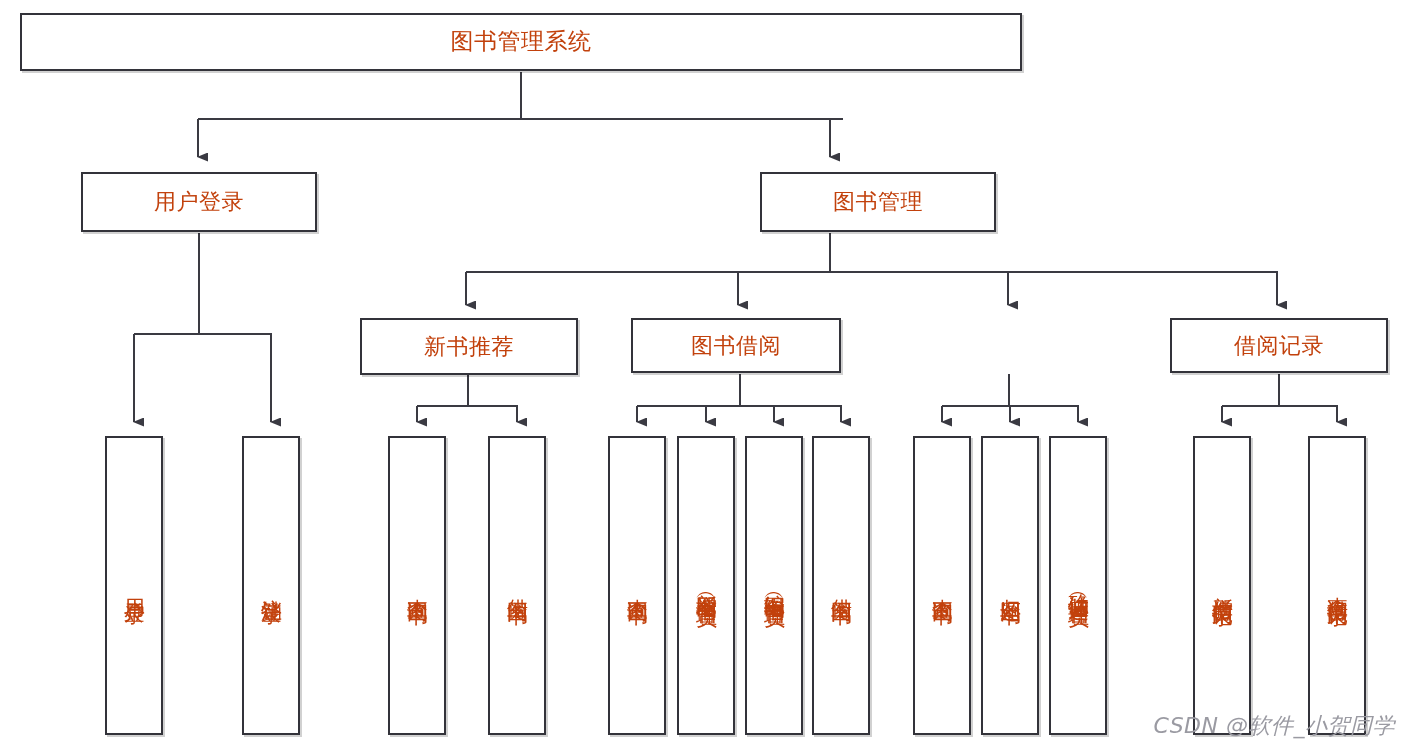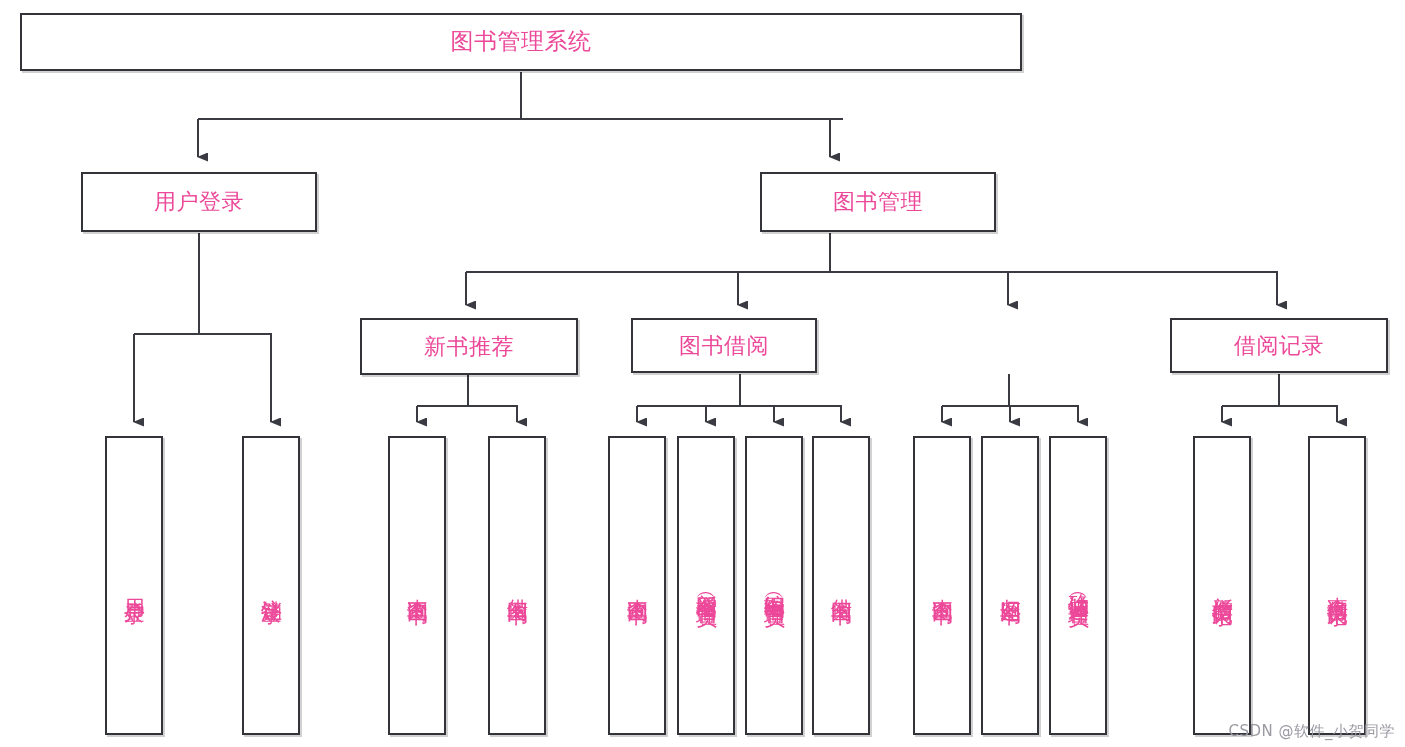--- a/index.html
+++ b/index.html
@@ -30,45 +30,46 @@
     box-sizing: border-box;
     background: #ffffff;
     border: 2px solid #33333a;
     box-shadow: 2px 2px 0 rgba(0,0,0,0.18);
     display: flex;
     align-items: center;
     justify-content: center;
     overflow: hidden;
   }
   .node-label {
-    color: #ec4899;
+    color: #c2410c;
     font-size: 22px;
     line-height: 1.18;
     letter-spacing: 0.5px;
     text-align: right;
     white-space: nowrap;
   }
   .node-box.vertical .node-label {
     writing-mode: vertical-rl;
     text-orientation: upright;
     font-size: 21px;
     letter-spacing: 2px;
     line-height: 1.0;
   }
   .node-box.root .node-label { font-size: 23px; }
   .node-box.level2 .node-label { font-size: 22px; }
   #watermark {
     position: absolute;
     right: 10px;
     bottom: 6px;
-    font-size: 15px;
+    font-size: 22px;
     color: #9a9aa2;
     letter-spacing: 0.5px;
     white-space: nowrap;
     pointer-events: none;
+    font-style: italic;
   }
 </style>
 </head>
 <body>
 
 <div id="diagram-root">
 
   <svg id="diagram-svg" viewBox="0 0 1405 747" xmlns="http://www.w3.org/2000/svg">
     <defs>
       <marker id="arrow" markerWidth="9" markerHeight="11" refX="4.5" refY="10" orient="auto" markerUnits="userSpaceOnUse">
@@ -126,21 +127,21 @@
   <div class="node-box level2" style="left:81px; top:172px; width:236px; height:60px;">
     <span class="node-label">用户登录</span>
   </div>
   <div class="node-box level2" style="left:712px; top:172px; width:236px; height:60px;margin-left:48px;">
     <span class="node-label">图书管理</span>
   </div>
 
   <div class="node-box level2" style="left:360px; top:318px; width:218px; height:57px;">
     <span class="node-label">新书推荐</span>
   </div>
-  <div class="node-box level2" style="left:631px; top:318px; width:186px; height:55px;">
+  <div class="node-box level2" style="left:631px; top:318px; width:210px; height:55px;">
     <span class="node-label">图书借阅</span>
   </div>
   <div class="node-box level2" style="left:1170px; top:318px; width:218px; height:55px;">
     <span class="node-label">借阅记录</span>
   </div>
 
   <div class="node-box vertical" style="left:105px; top:436px; width:58px; height:299px;">
     <span class="node-label">用户登录</span>
   </div>
   <div class="node-box vertical" style="left:242px; top:436px; width:58px; height:299px;">

